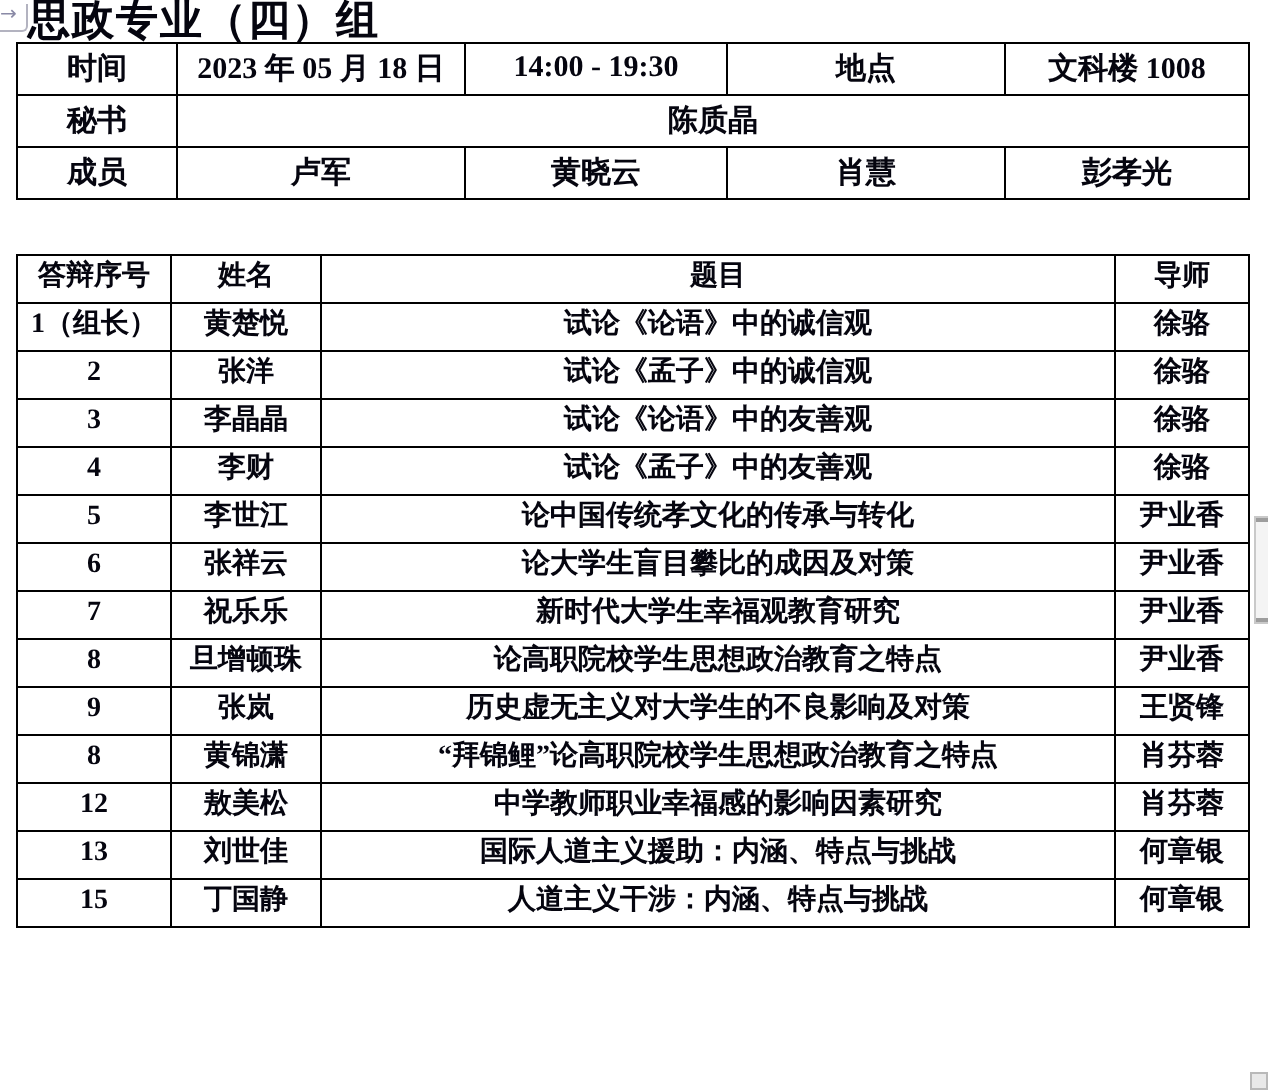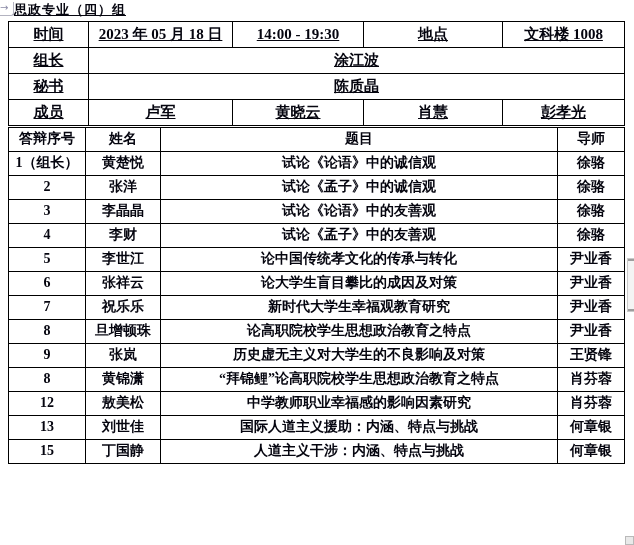--- a/index.html
+++ b/index.html
@@ -13,30 +13,30 @@
   #margin-mark{
     position:absolute;left:0;top:2px;width:13px;height:13px;
     border-right:1px solid #b3b3c0;border-bottom:1px solid #b3b3c0;
     border-bottom-right-radius:3px;
     color:#8a8aa6;font-size:10px;line-height:12px;text-align:left;
     font-family:"DejaVu Sans",sans-serif;
   }
   
   #doc-title{
     position:absolute;left:14px;top:0;height:20px;line-height:20px;
-    font-size:13px;font-weight:bold;letter-spacing:1px;text-decoration:underline;
+    font-size:21px;font-weight:bold;letter-spacing:1px;
   }
   table{border-collapse:collapse;table-layout:fixed;}
   td,th{
     border:1.5px solid #000000;
     padding:0 2px;text-align:center;vertical-align:middle;
     font-weight:bold;overflow:hidden;white-space:normal;
   }
   #info-table{position:absolute;left:8px;top:21px;width:616px;}
-  #info-table td{font-size:15px;height:25px;text-decoration:underline;}
+  #info-table td{font-size:15px;height:25px;}
   #defense-table{position:absolute;left:8px;top:127px;width:616px;}
   #defense-table td{font-size:14px;height:23px;line-height:1.3;}
   #defense-table tr.tall td{height:47px;}
   
   #scrollbar-track{
     position:absolute;right:0;top:0;width:7px;height:545px;background:#ffffff;
   }
   #scrollbar-thumb{
     position:absolute;right:0;top:258px;width:7px;height:54px;
     background:#f4f4f4;border:1px solid #c9c9c9;border-right:none;box-sizing:border-box;
@@ -71,24 +71,20 @@
       <col style="width:139px">
         <col style="width:122px">
     </colgroup>
     <tbody>
         <tr>
       <td>时间</td>
       <td>2023 年 05 月 18 日</td>
       <td>14:00 - 19:30</td>
       <td>地点</td>
       <td>文科楼 1008</td>
-    </tr>
-    <tr>
-      <td>组长</td>
-      <td colspan="4">涂江波</td>
     </tr>
     <tr>
       <td>秘书</td>
       <td colspan="4">陈质晶</td>
     </tr>
     <tr>
       <td>成员</td>
       <td>卢军</td>
       <td>黄晓云</td>
       <td>肖慧</td>

